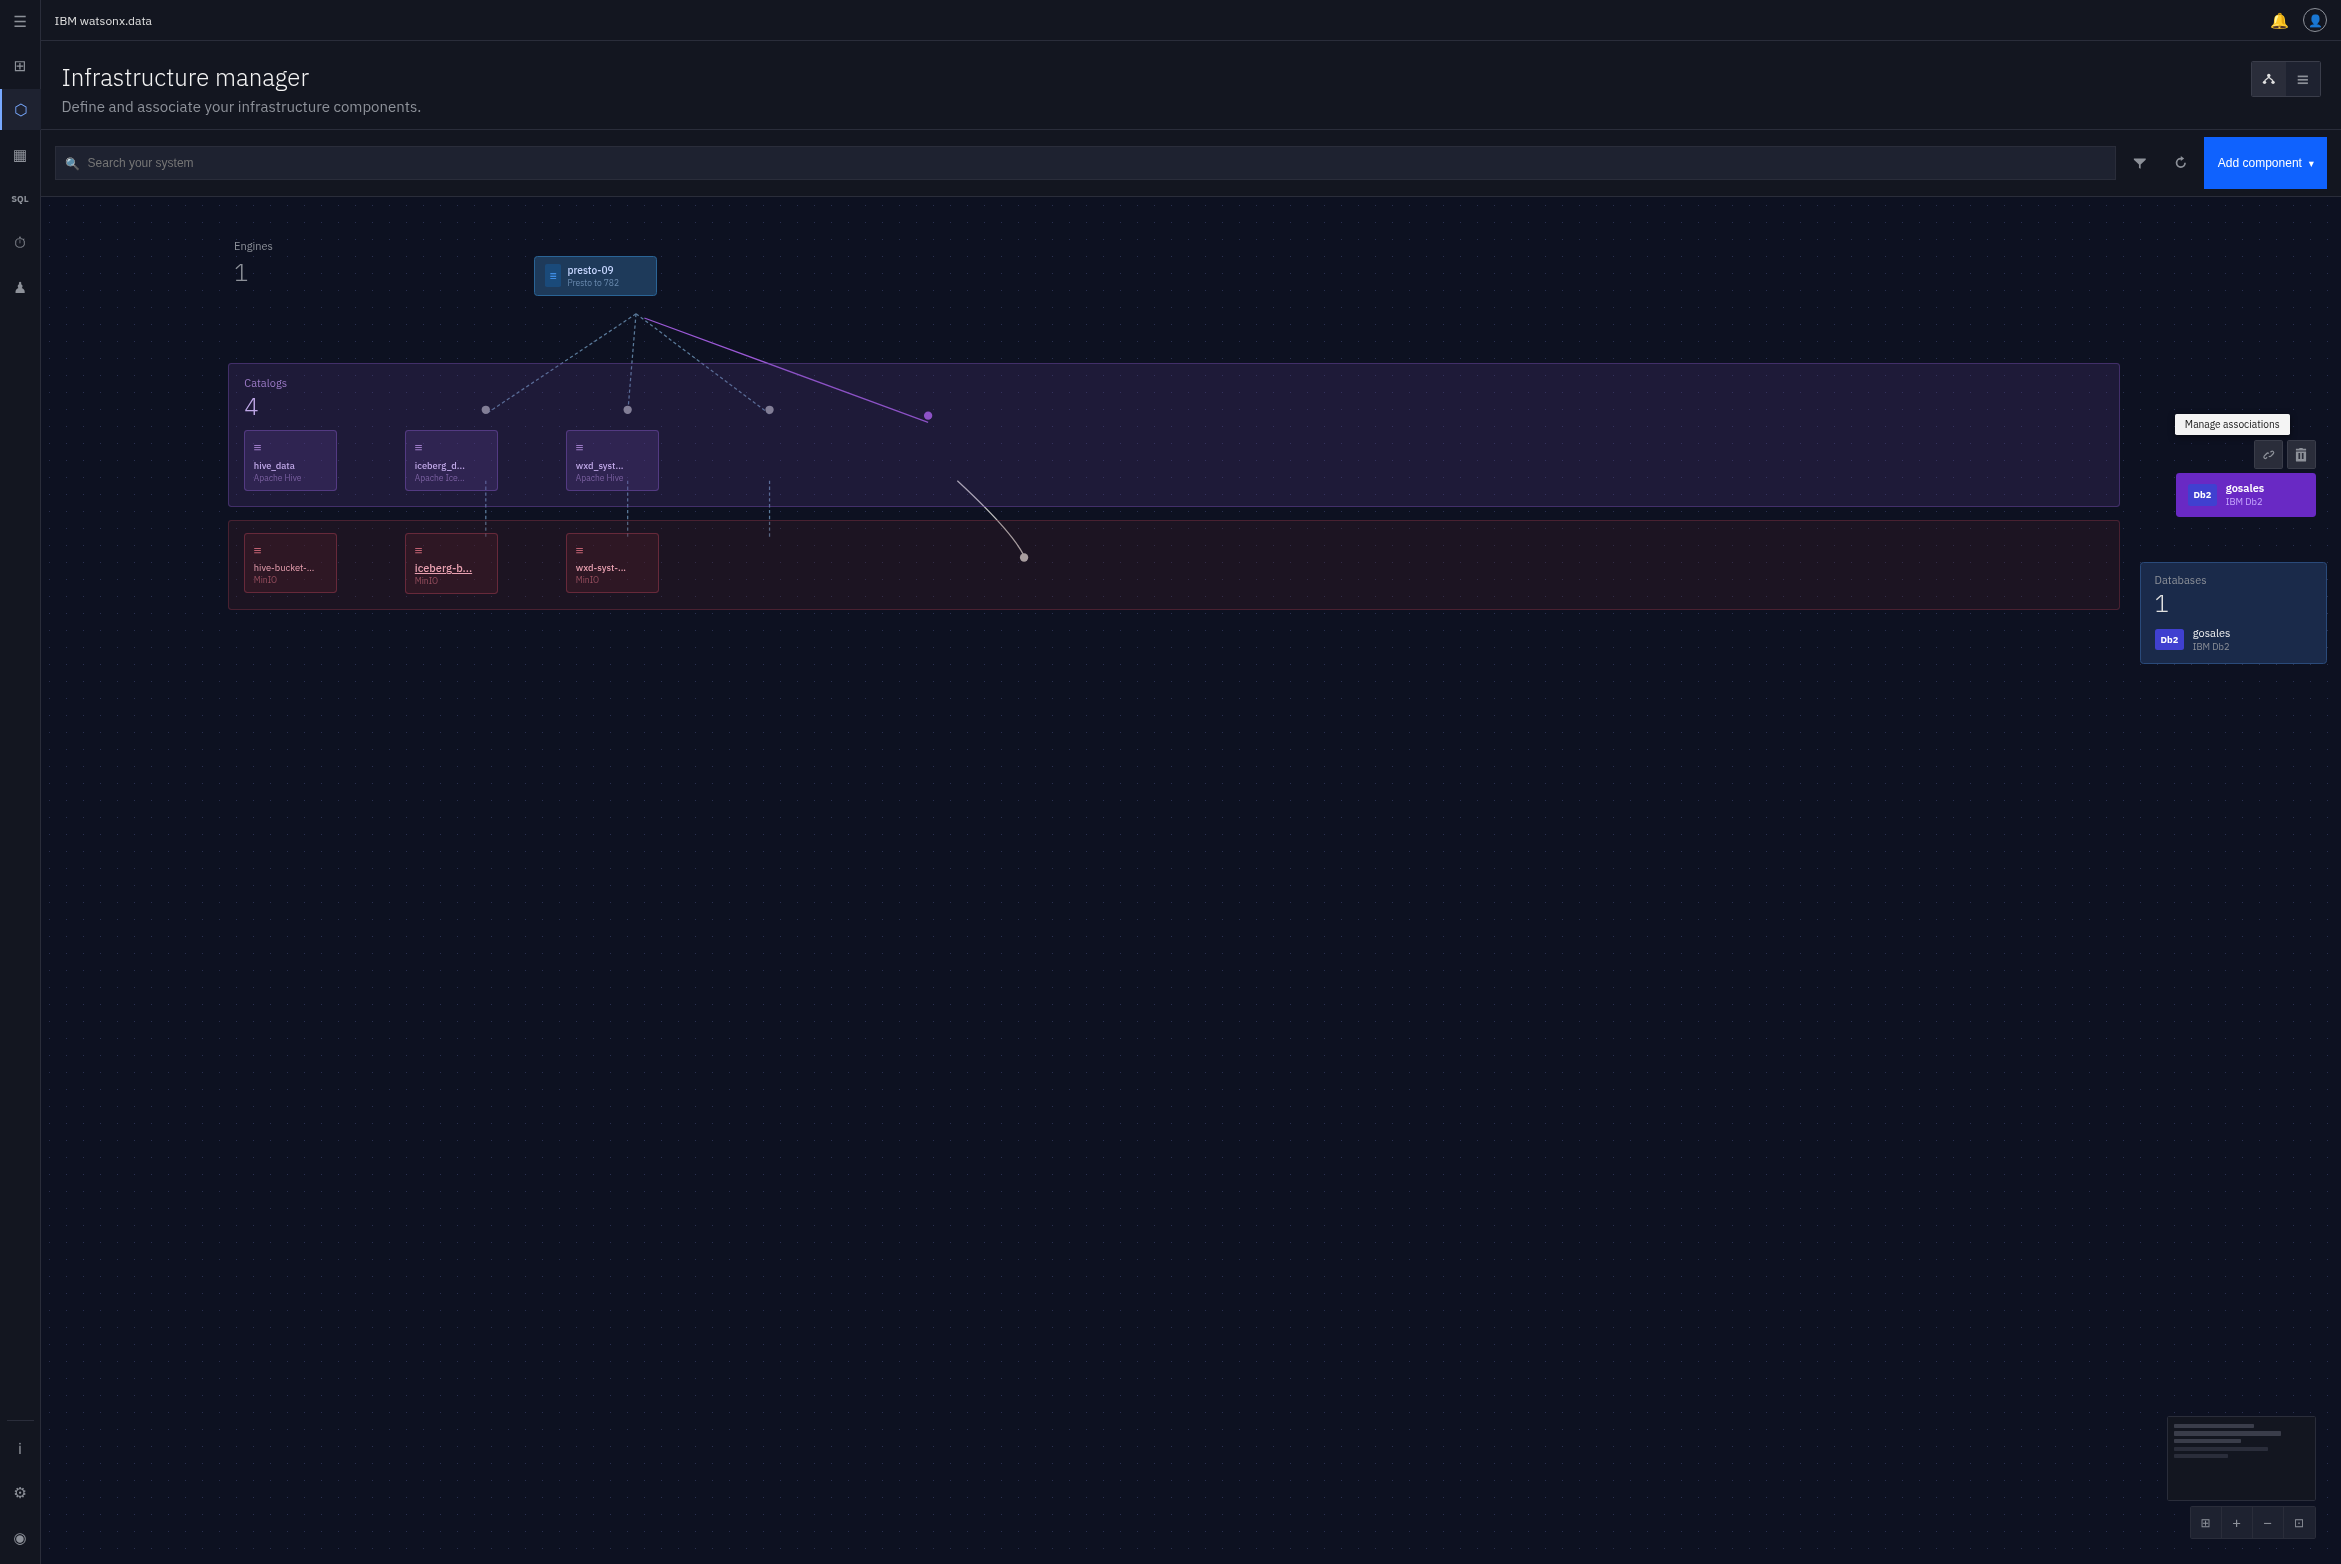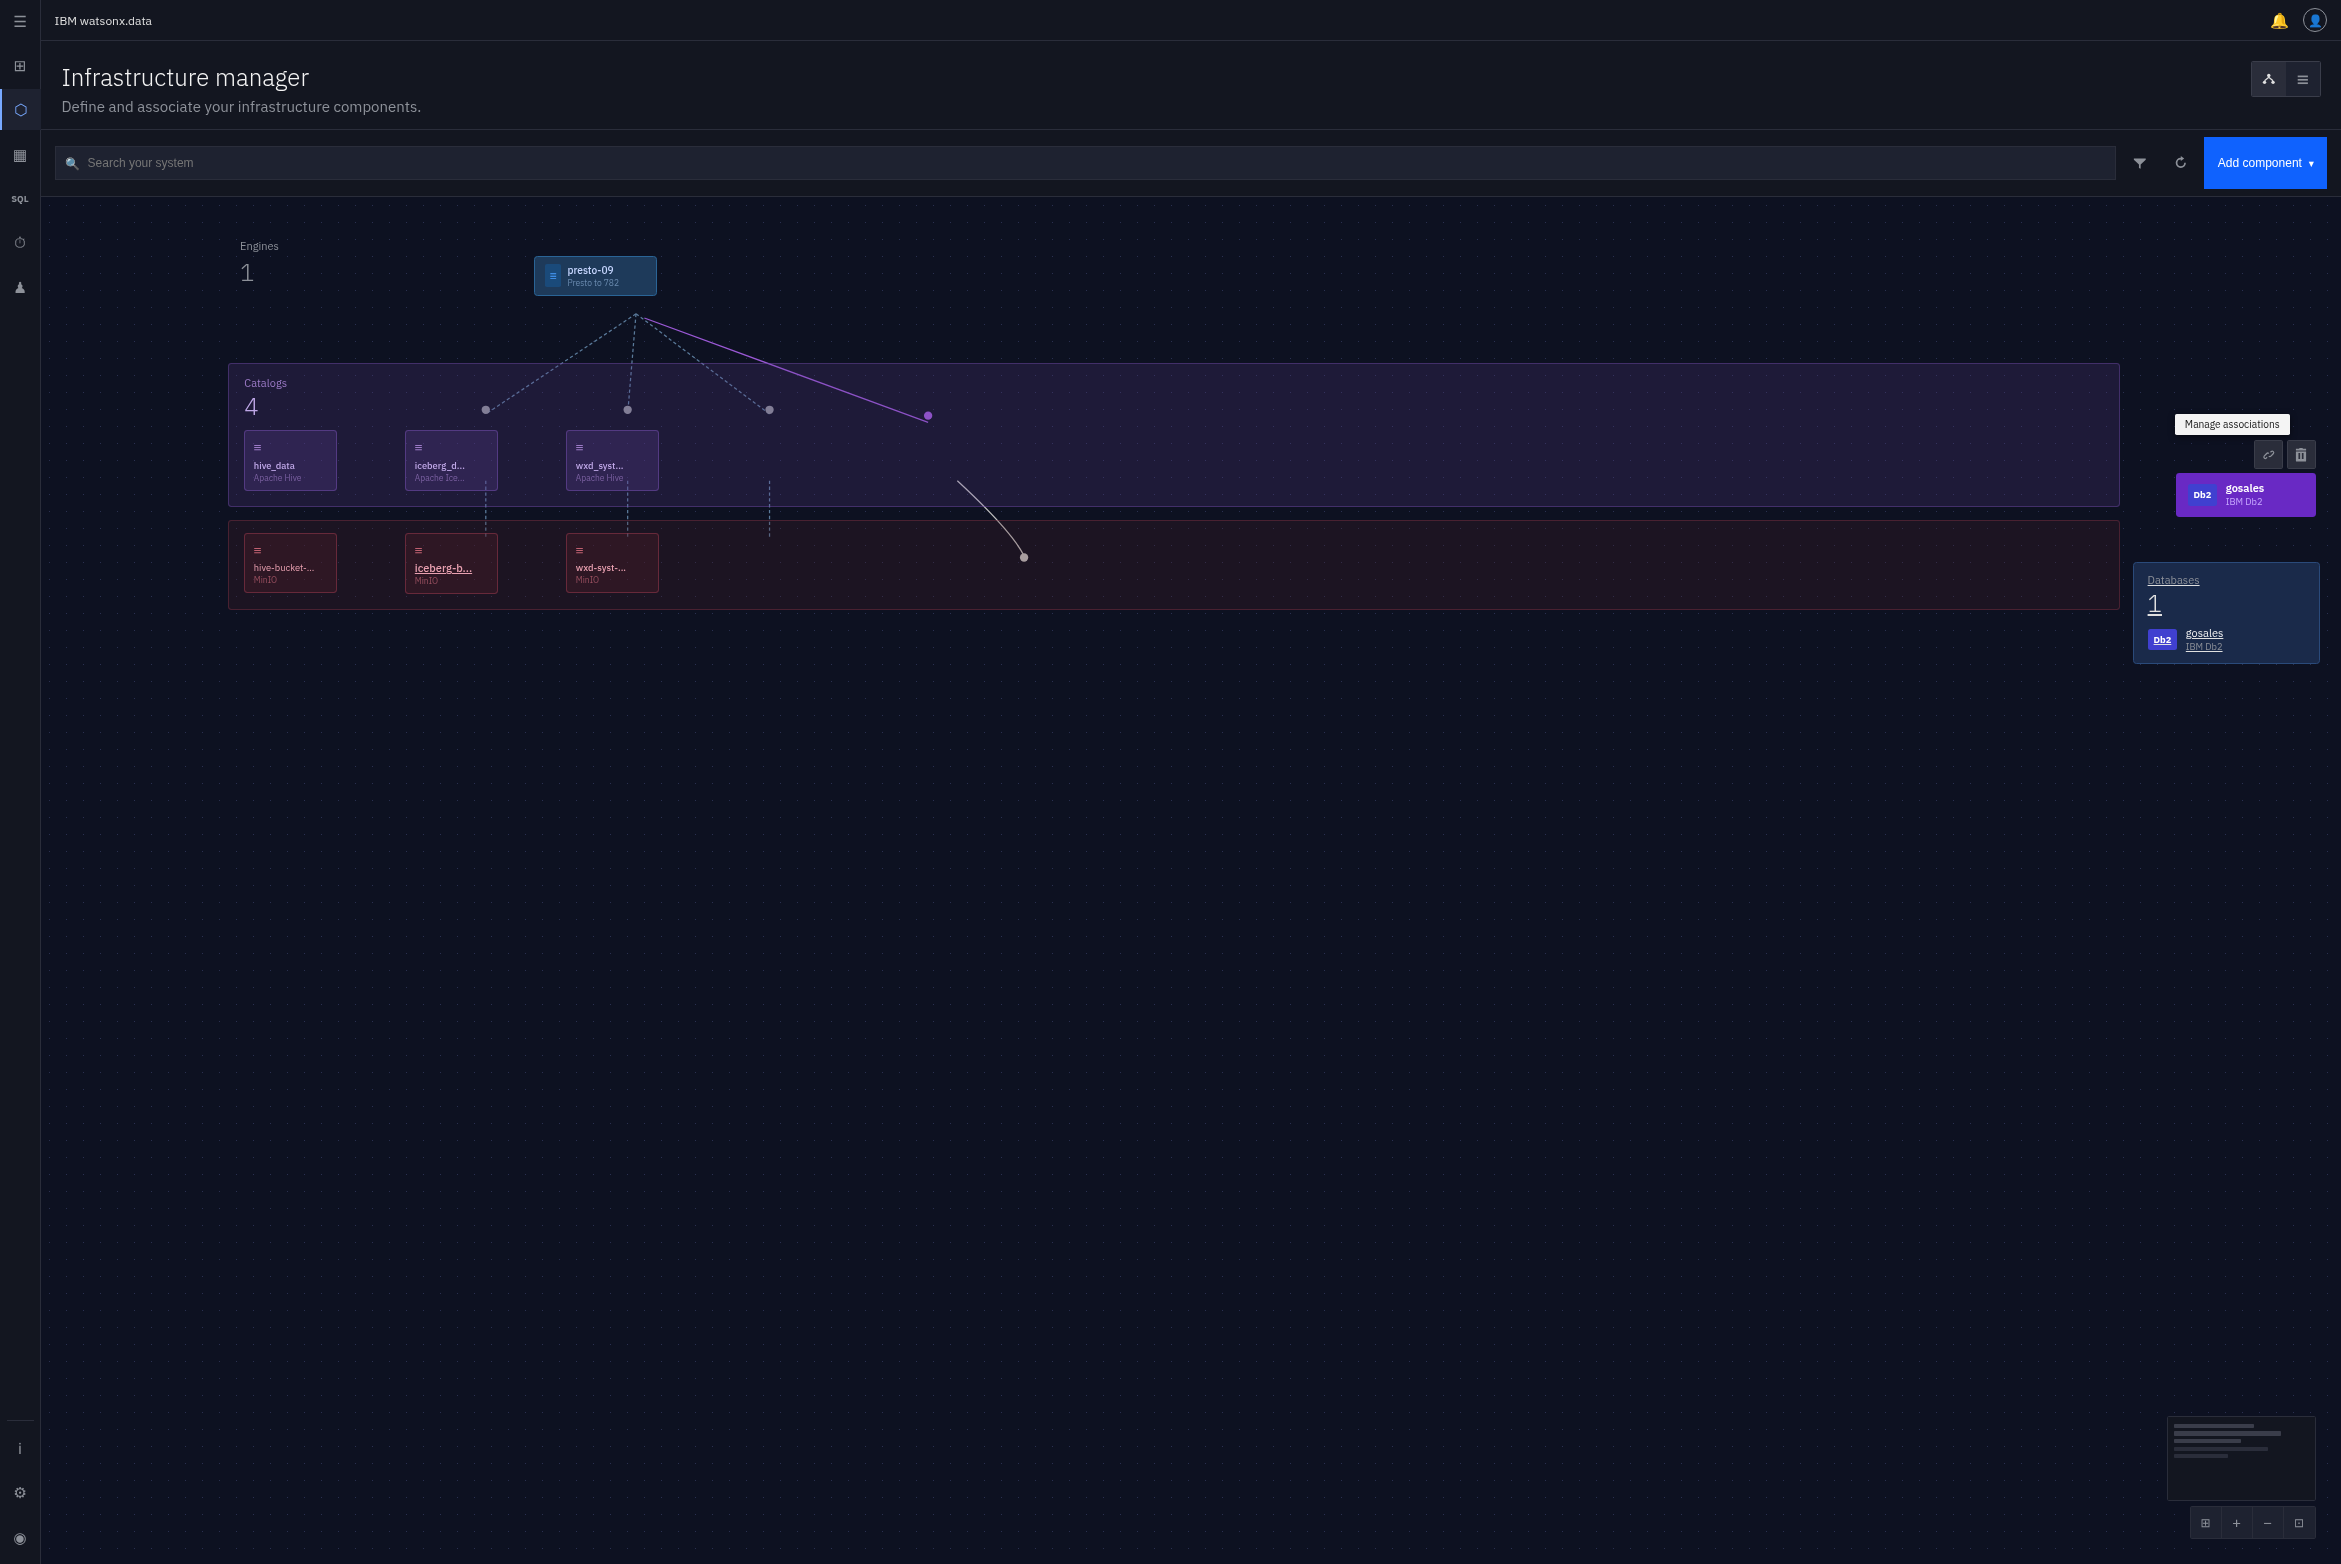--- a/index.html
+++ b/index.html
@@ -348,21 +348,21 @@
       <line x1="680" y1="340" x2="680" y2="410" stroke="#5a7a9a" stroke-width="1.5" stroke-dasharray="4,3"></line>
       <line x1="850" y1="340" x2="850" y2="410" stroke="#5a7a9a" stroke-width="1.5" stroke-dasharray="4,3"></line>
 
       <circle cx="510" cy="255" r="5" fill="#8d9199"></circle>
       <circle cx="680" cy="255" r="5" fill="#8d9199"></circle>
       <circle cx="850" cy="255" r="5" fill="#8d9199"></circle>
       <circle cx="1040" cy="262" r="5" fill="#9b59d6"></circle>
       <circle cx="1155" cy="432" r="5" fill="#c0c0c0"></circle>
     </svg>
 
-    <div style="position:absolute; top:42px; left:199px;">
+    <div style="position:absolute; top:42px; left:193px;">
       <div class="section-label">Engines</div>
       <div class="section-count">1</div>
     </div>
 
     <div style="position:absolute; top:59px; left:493px; background:#1e3a5a; border:0.8px solid #2a6496; border-radius:3.4px; padding:6.8px 10.2px; display:flex; align-items:center; gap:6.8px; min-width:123px;">
       <div style="background:#1a4a7a; padding:4.2px; border-radius:1.7px; color:#4a9eff; font-size:12px;">≡</div>
       <div>
         <div style="font-size:10.2px; color:#c6d6ff; font-weight:500;">presto-09</div>
         <div style="font-size:8.5px; color:#6a8aaf;">Presto to 782</div>
       </div>
@@ -440,21 +440,21 @@
         </div>
 
         <div style="background:rgba(80,30,40,0.35); border:0.8px solid rgba(160,60,80,0.5); border-radius:3.4px; padding:6.8px 8.5px; min-width:93px; margin-left:51px;">
           <div style="color:#c06070; font-size:13.6px; margin-bottom:2.5px;">≡</div>
           <div style="font-size:9.3px; color:#e8a0b0; font-weight:500;">wxd-syst-...</div>
           <div style="font-size:8.5px; color:#9a5060;">MinIO</div>
         </div>
       </div>
     </div>
 
-    <div style="position:absolute; top:365px; right:21px; background:#1a2a4a; border:0.8px solid #2a4a7a; border-radius:3.4px; padding:10.2px 13.6px; min-width:187px;text-decoration:underline;">
+    <div style="position:absolute; top:365px; right:14px; background:#1a2a4a; border:0.8px solid #2a4a7a; border-radius:3.4px; padding:10.2px 13.6px; min-width:187px;">
       <div style="margin-bottom:6.8px;">
         <div style="font-size:11px; color:#8d9199;">Databases</div>
         <div style="font-size:24px; color:#e0e0e0; font-weight:300;">1</div>
       </div>
       <div style="display:flex; align-items:center; gap:8.5px;">
         <div style="background:#4040d0; color:#fff; border-radius:2.5px; padding:4.2px 6px; font-size:9.3px; font-weight:700;">Db2</div>
         <div>
           <div style="font-size:11px; color:#f4f4f4;">gosales</div>
           <div style="font-size:9.3px; color:#8d9199;">IBM Db2</div>
         </div>

